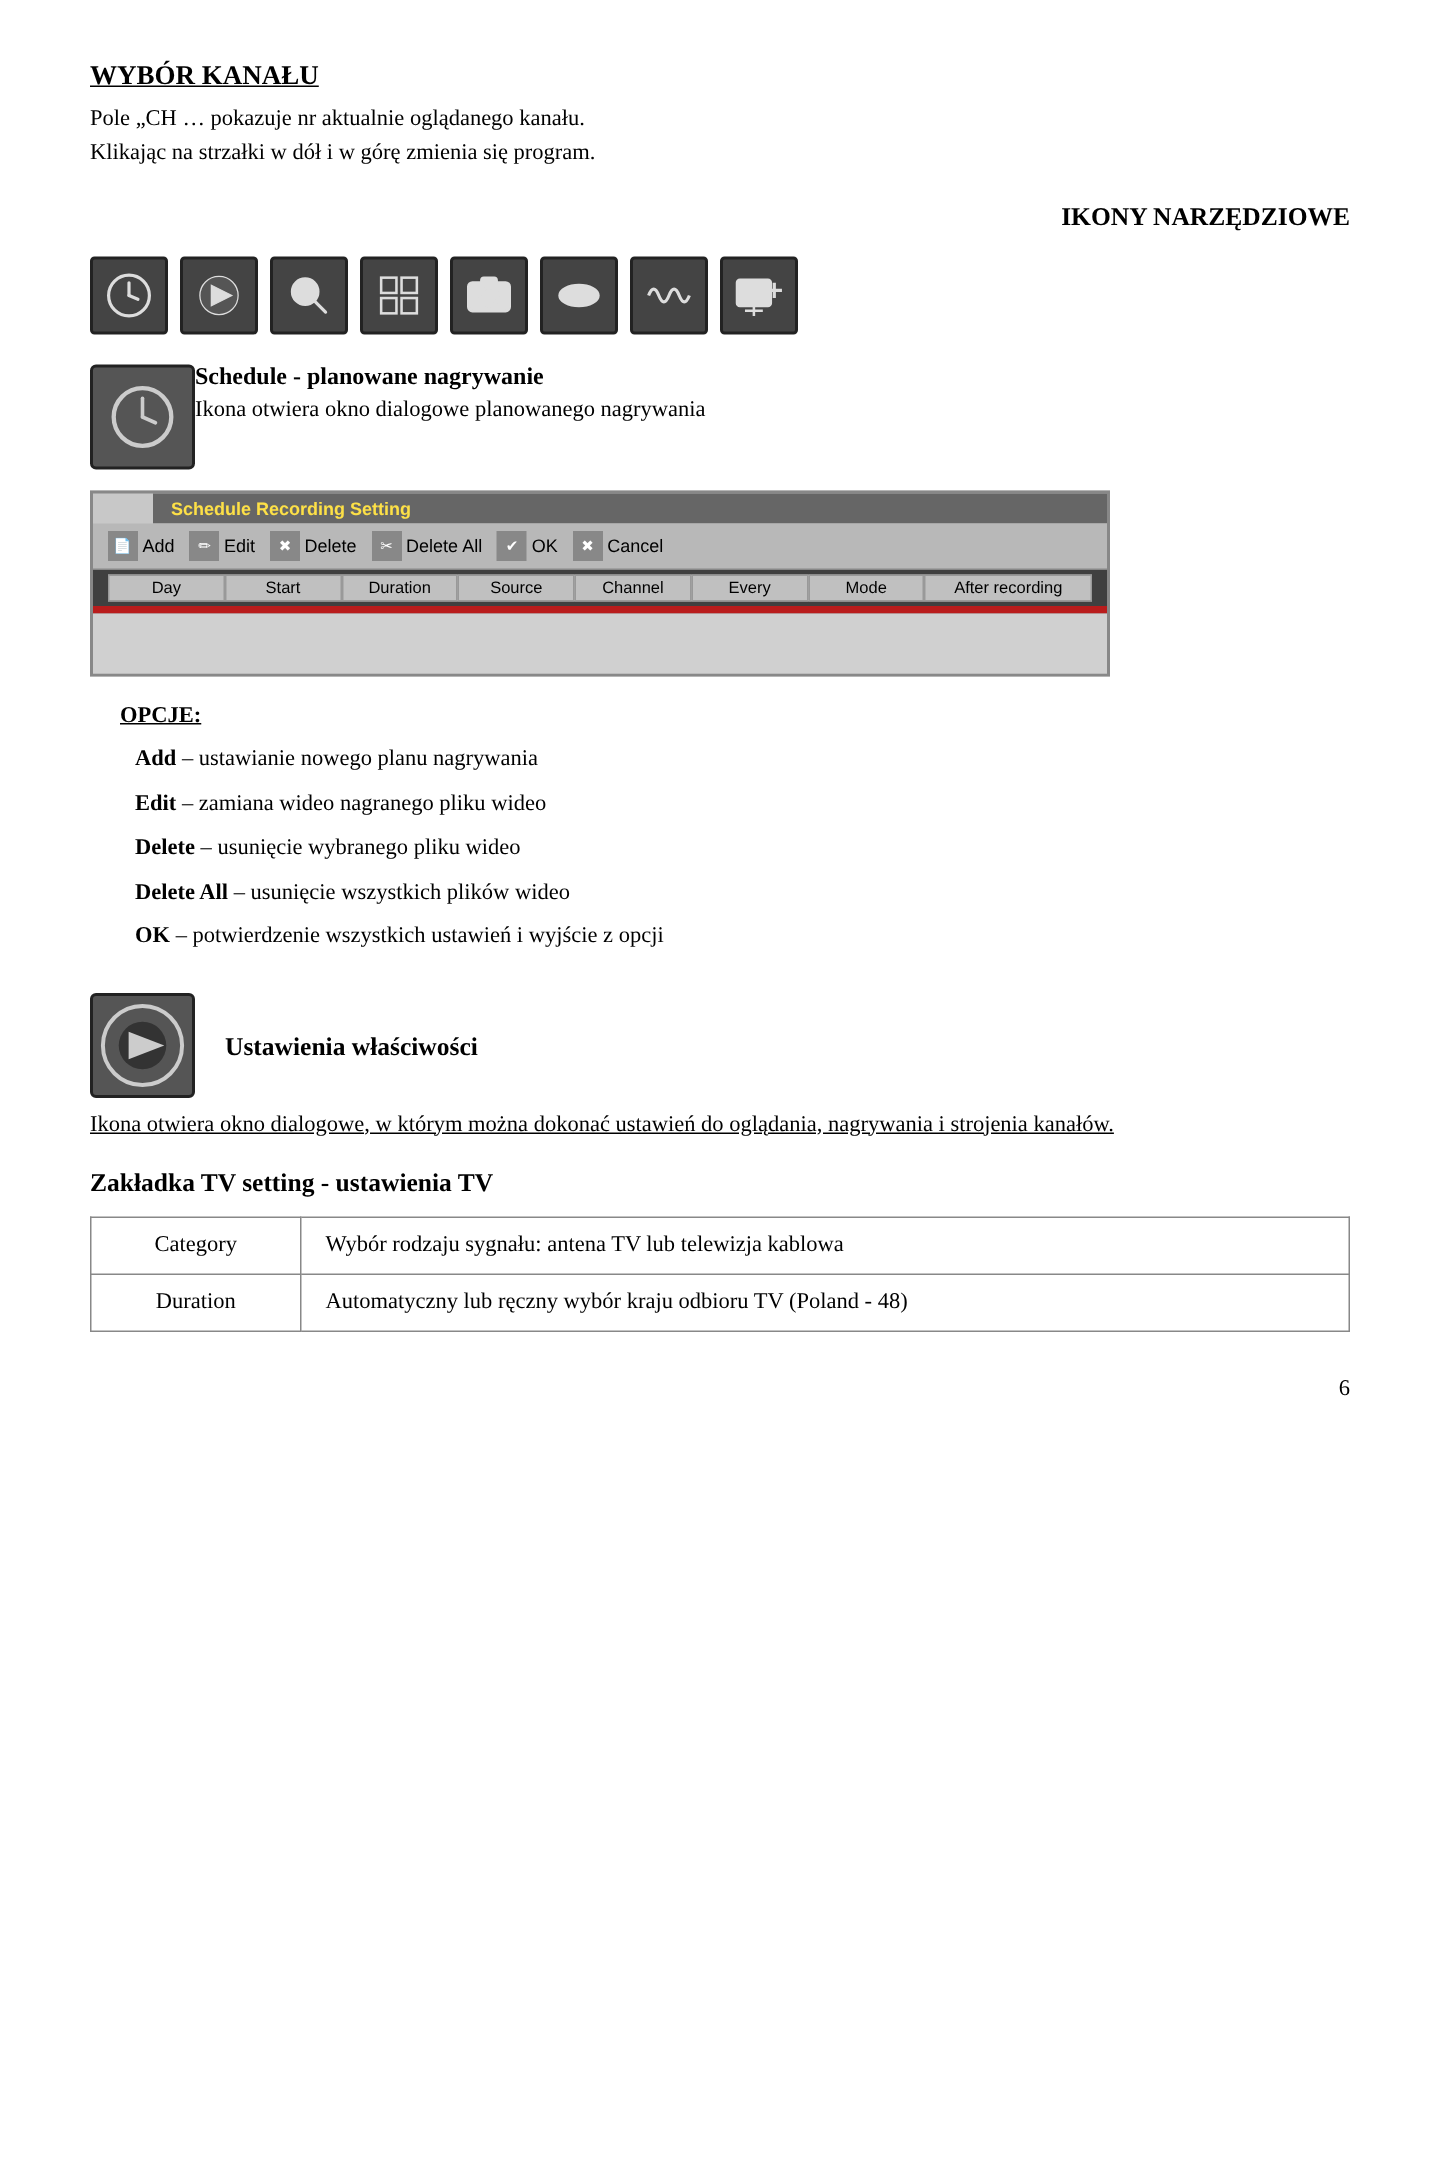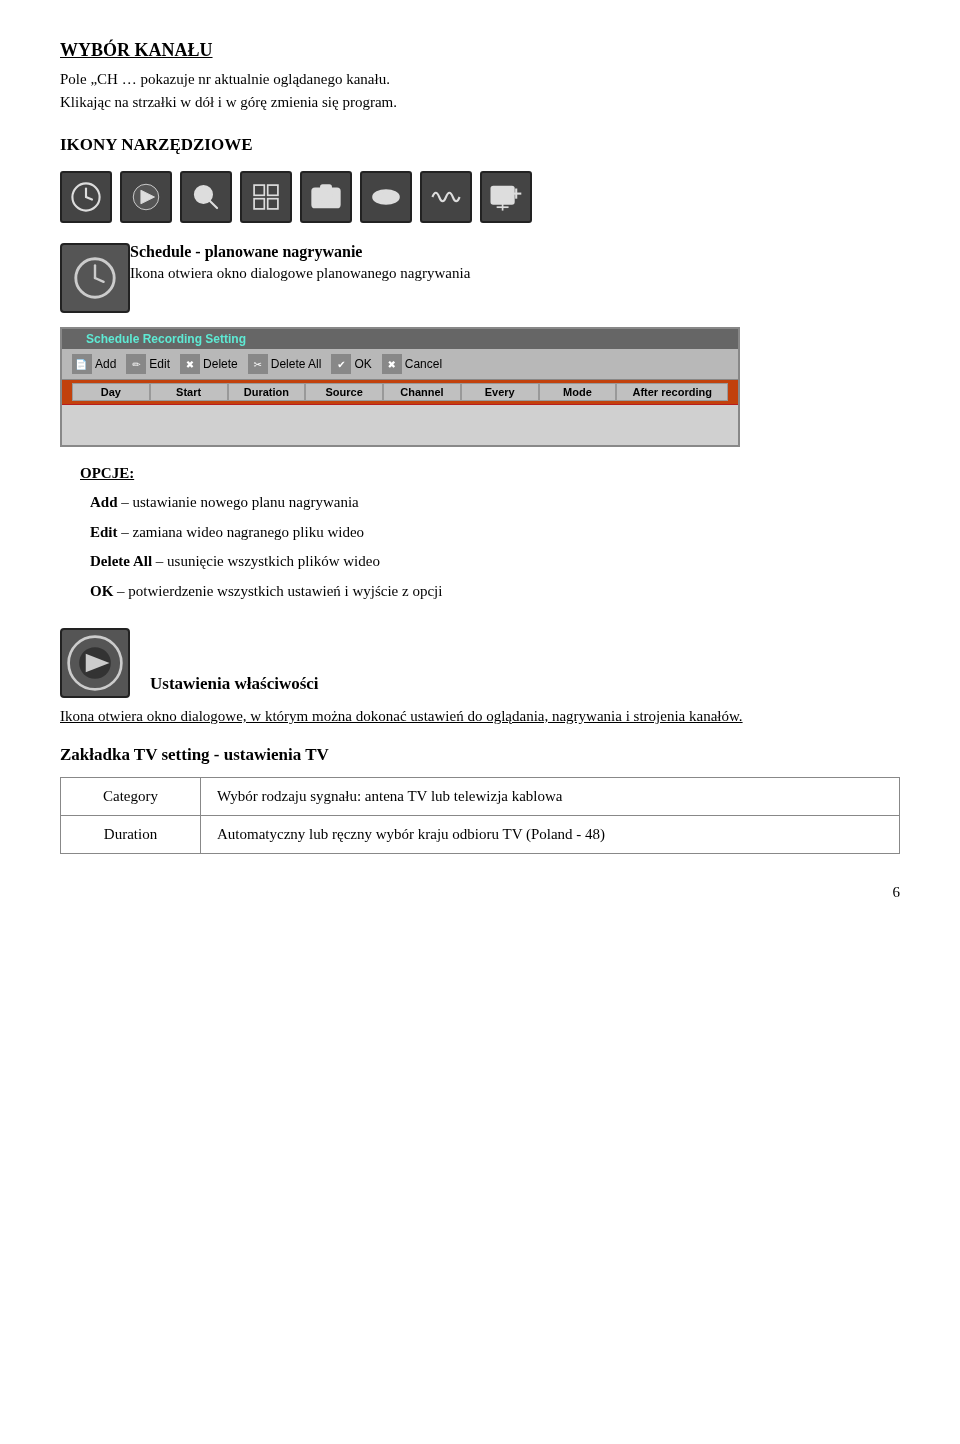--- a/index.html
+++ b/index.html
@@ -23,20 +23,21 @@
     p.intro-text {
       margin-bottom: 6px;
       font-size: 15px;
     }
 
     .section-heading {
       font-size: 17px;
       font-weight: bold;
       margin-top: 24px;
       margin-bottom: 14px;
+      text-align: right;
     }
 
     
     .toolbar-icons {
       display: flex;
       gap: 8px;
       margin: 16px 0;
       align-items: center;
     }
     .toolbar-icon-box {
@@ -96,24 +97,25 @@
     .dialog-box {
       border: 2px solid #888;
       background: #c8c8c8;
       width: 680px;
       margin: 14px 0 18px 0;
       font-size: 13px;
       font-family: Arial, sans-serif;
     }
     .dialog-title-bar {
       background: #666;
-      color: #5eead4;
-      padding: 3px 24px;
+      color: #fde047;
+      padding: 3px 12px;
       font-size: 12px;
       font-weight: bold;
+      margin-left: 40px;
     }
     .dialog-toolbar {
       display: flex;
       align-items: center;
       gap: 10px;
       padding: 5px 10px;
       background: #b8b8b8;
       border-bottom: 1px solid #888;
       font-size: 12px;
     }
@@ -130,24 +132,24 @@
       display: inline-flex;
       align-items: center;
       justify-content: center;
       font-size: 10px;
       color: #fff;
     }
     .dialog-col-headers {
       display: flex;
       gap: 0;
       padding: 3px 10px;
-      background: #c2410c;
-      border-bottom: 1px solid #b91c1c;
+      background: #404040;
+      border-bottom: 5px solid #b91c1c;
       font-size: 11px;
-      font-weight: bold;
+      font-weight: normal;
     }
     .col-header {
       flex: 1;
       text-align: center;
       padding: 2px 4px;
       border: 1px solid #999;
       background: #c0c0c0;
       font-size: 11px;
     }
     .dialog-body {
@@ -170,21 +172,21 @@
     .opcje-list p {
       margin-bottom: 4px;
     }
     .opcje-item-key {
       font-weight: bold;
     }
 
     
     .ustawienia-container {
       display: flex;
-      align-items: flex-end;
+      align-items: center;
       gap: 20px;
       margin: 24px 0 10px 0;
     }
     .ustawienia-icon-box {
       width: 70px;
       height: 70px;
       background: #555;
       border: 2px solid #222;
       border-radius: 4px;
       flex-shrink: 0;
@@ -374,20 +376,24 @@
 <div class="opcje-title">OPCJE:</div>
 
 <div class="opcje-list">
   <p>
     <span class="opcje-item-key">Add</span>
     <span> – ustawianie nowego planu nagrywania</span>
   </p>
   <p>
     <span class="opcje-item-key">Edit</span>
     <span> – zamiana wideo nagranego pliku wideo</span>
+  </p>
+  <p>
+    <span class="opcje-item-key">Delete</span>
+    <span> – usunięcie wybranego pliku wideo</span>
   </p>
   <p>
     <span class="opcje-item-key">Delete All</span>
     <span> – usunięcie wszystkich plików wideo</span>
   </p>
   <p>
     <span class="opcje-item-key">OK</span>
     <span> – potwierdzenie wszystkich ustawień i wyjście z opcji</span>
   </p>
 </div>

